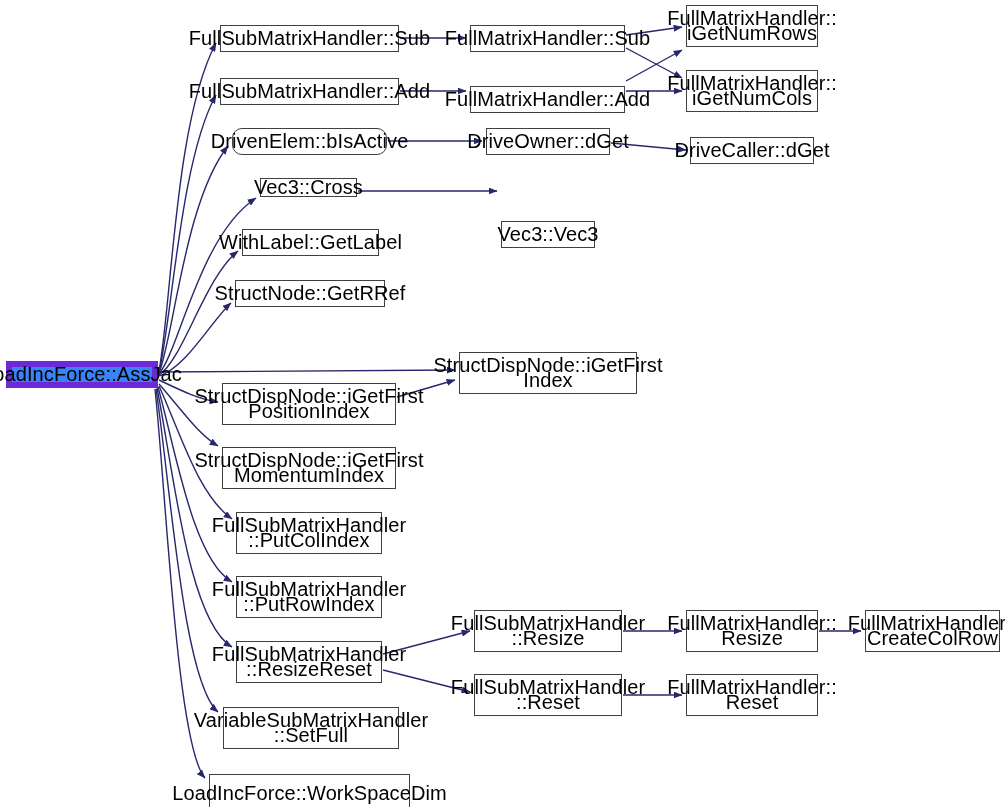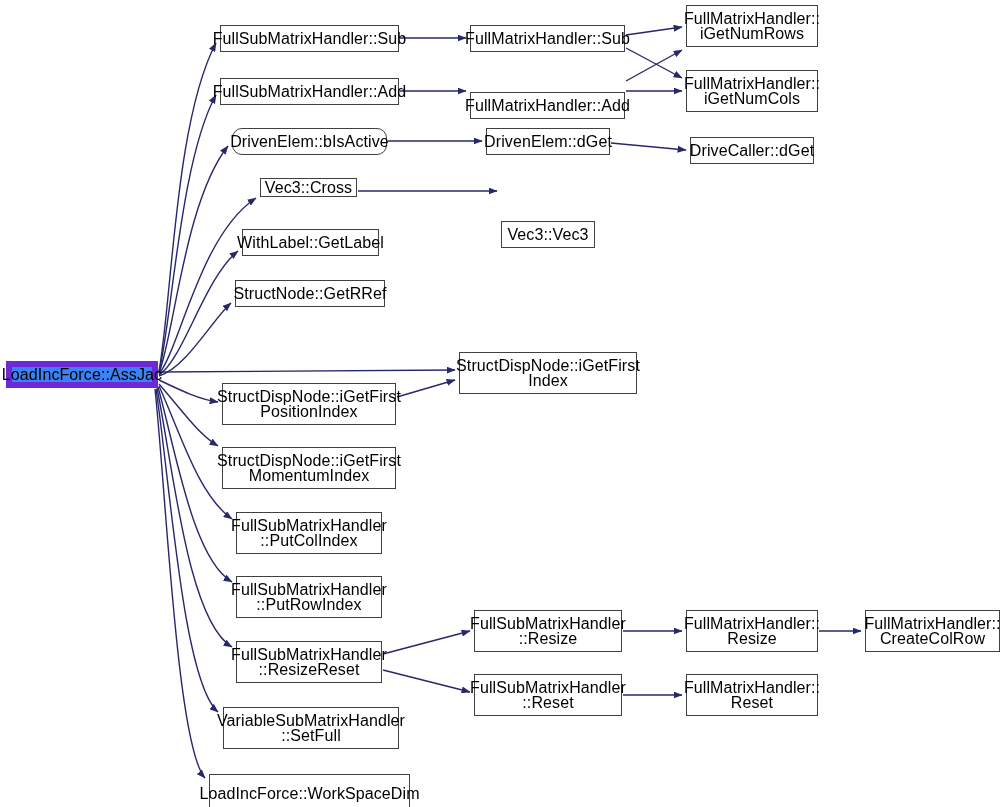--- a/index.html
+++ b/index.html
@@ -24,21 +24,21 @@
     width: 1005px;
     height: 807px;
     pointer-events: none;
   }
   .node {
     position: absolute;
     box-sizing: border-box;
     border: 1px solid #404040;
     background: #ffffff;
     color: #000000;
-    font-size: 16px;
+    font-size: 20px;
     line-height: 15.5px;
     letter-spacing: 0.1px;
     display: flex;
     align-items: center;
     justify-content: center;
     text-align: center;
     white-space: pre-line;
     z-index: 2;
   }
   .node.root {
@@ -103,22 +103,22 @@
       <div class="node" style="left: 236px; top: 512px; width: 146px; height: 42px;">FullSubMatrixHandler
 ::PutColIndex</div>
       <div class="node" style="left: 236px; top: 576px; width: 146px; height: 42px;">FullSubMatrixHandler
 ::PutRowIndex</div>
       <div class="node" style="left: 236px; top: 641px; width: 146px; height: 42px;">FullSubMatrixHandler
 ::ResizeReset</div>
       <div class="node" style="left: 223px; top: 707px; width: 176px; height: 42px;">VariableSubMatrixHandler
 ::SetFull</div>
       <div class="node" style="left: 209px; top: 774px; width: 201px; height: 39px;">LoadIncForce::WorkSpaceDim</div>
       <div class="node" style="left: 470px; top: 25px; width: 155px; height: 27px;">FullMatrixHandler::Sub</div>
-      <div class="node" style="left: 470px; top: 92px; width: 155px; height: 27px;">FullMatrixHandler::Add</div>
-      <div class="node" style="left: 486px; top: 128px; width: 124px; height: 27px;">DrivenElem::dGet</div>
+      <div class="node" style="left: 470px; top: 86px; width: 155px; height: 27px;">FullMatrixHandler::Add</div>
+      <div class="node" style="left: 486px; top: 128px; width: 124px; height: 27px;">DriveOwner::dGet</div>
       <div class="node" style="left: 501px; top: 178px; width: 94px; height: 27px; margin-top: 43px;">Vec3::Vec3</div>
       <div class="node" style="left: 459px; top: 352px; width: 178px; height: 42px;">StructDispNode::iGetFirst
 Index</div>
       <div class="node" style="left: 474px; top: 610px; width: 148px; height: 42px;">FullSubMatrixHandler
 ::Resize</div>
       <div class="node" style="left: 474px; top: 674px; width: 148px; height: 42px;">FullSubMatrixHandler
 ::Reset</div>
       <div class="node" style="left: 686px; top: 5px; width: 132px; height: 42px;">FullMatrixHandler::
 iGetNumRows</div>
       <div class="node" style="left: 686px; top: 70px; width: 132px; height: 42px;">FullMatrixHandler::

